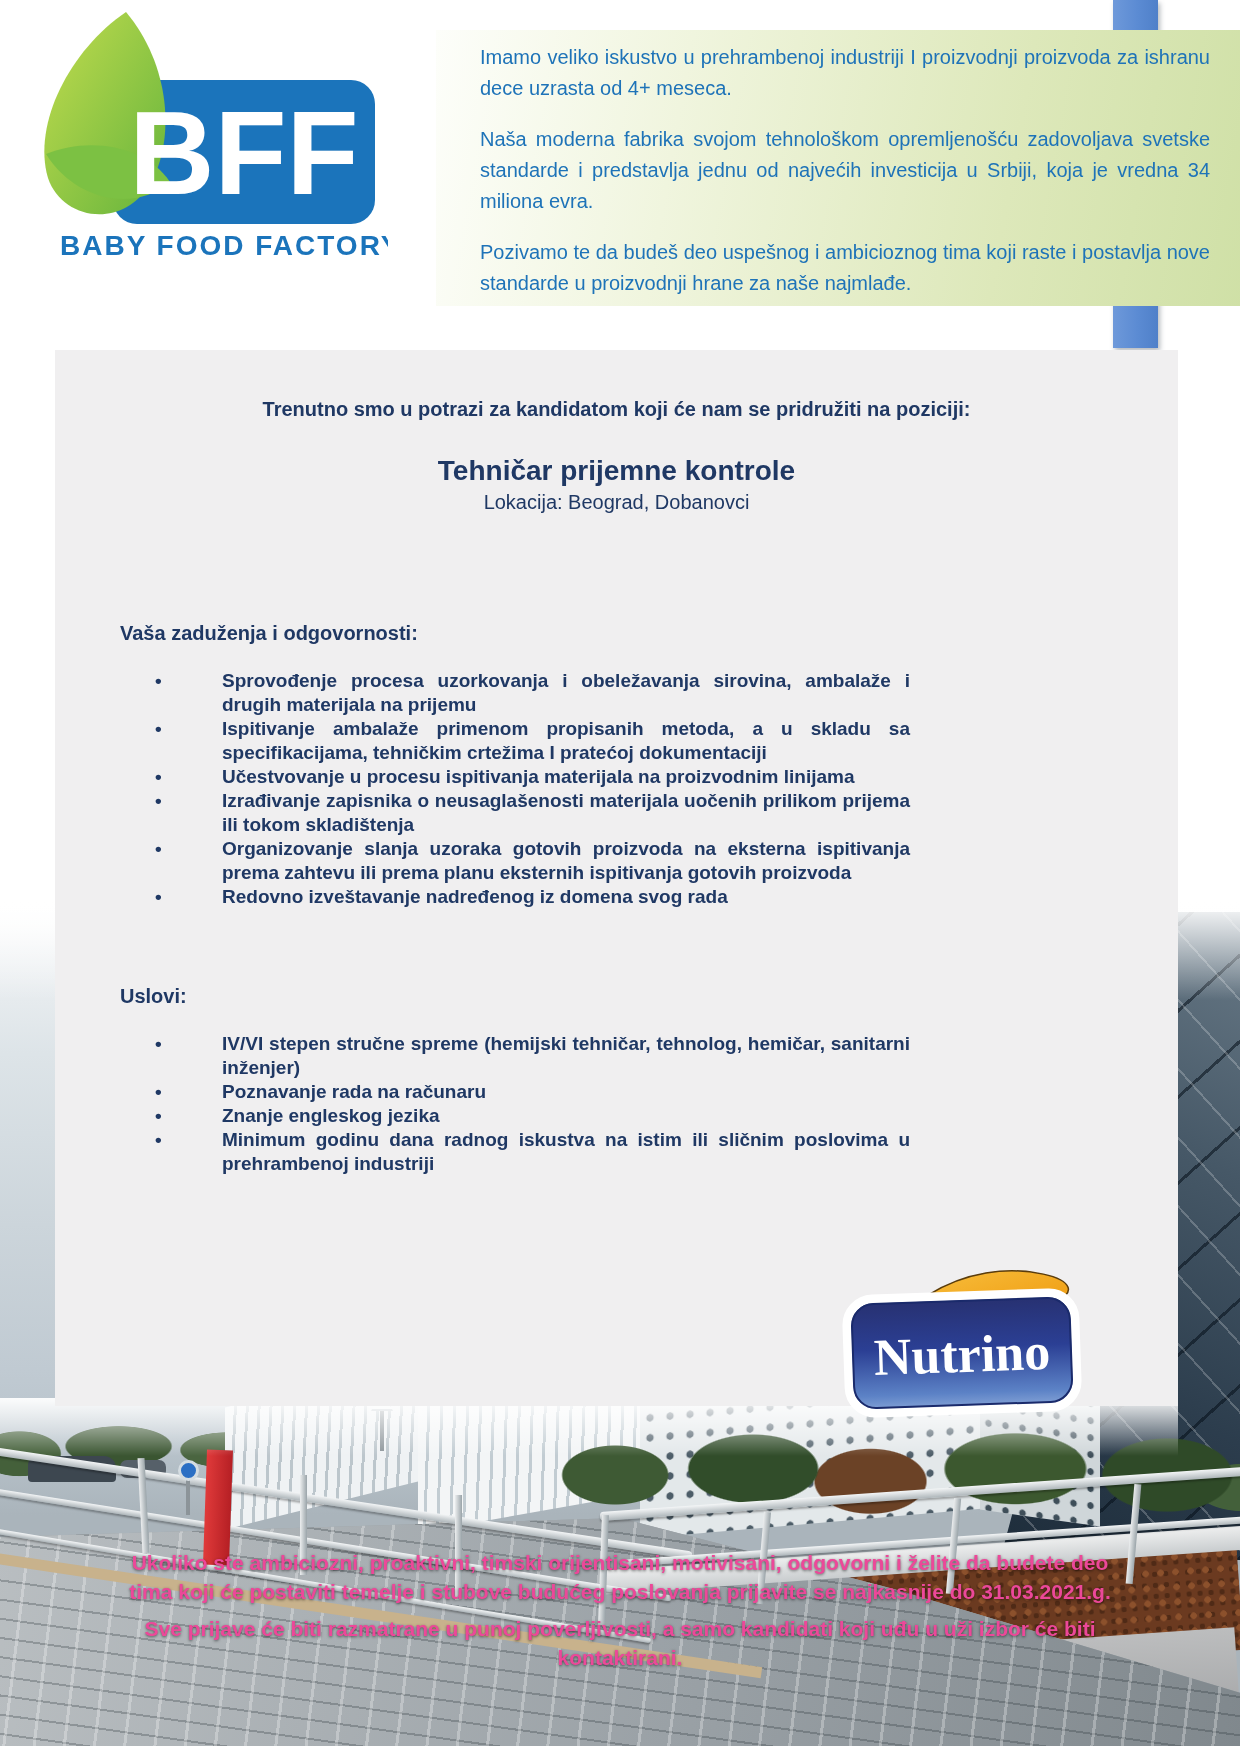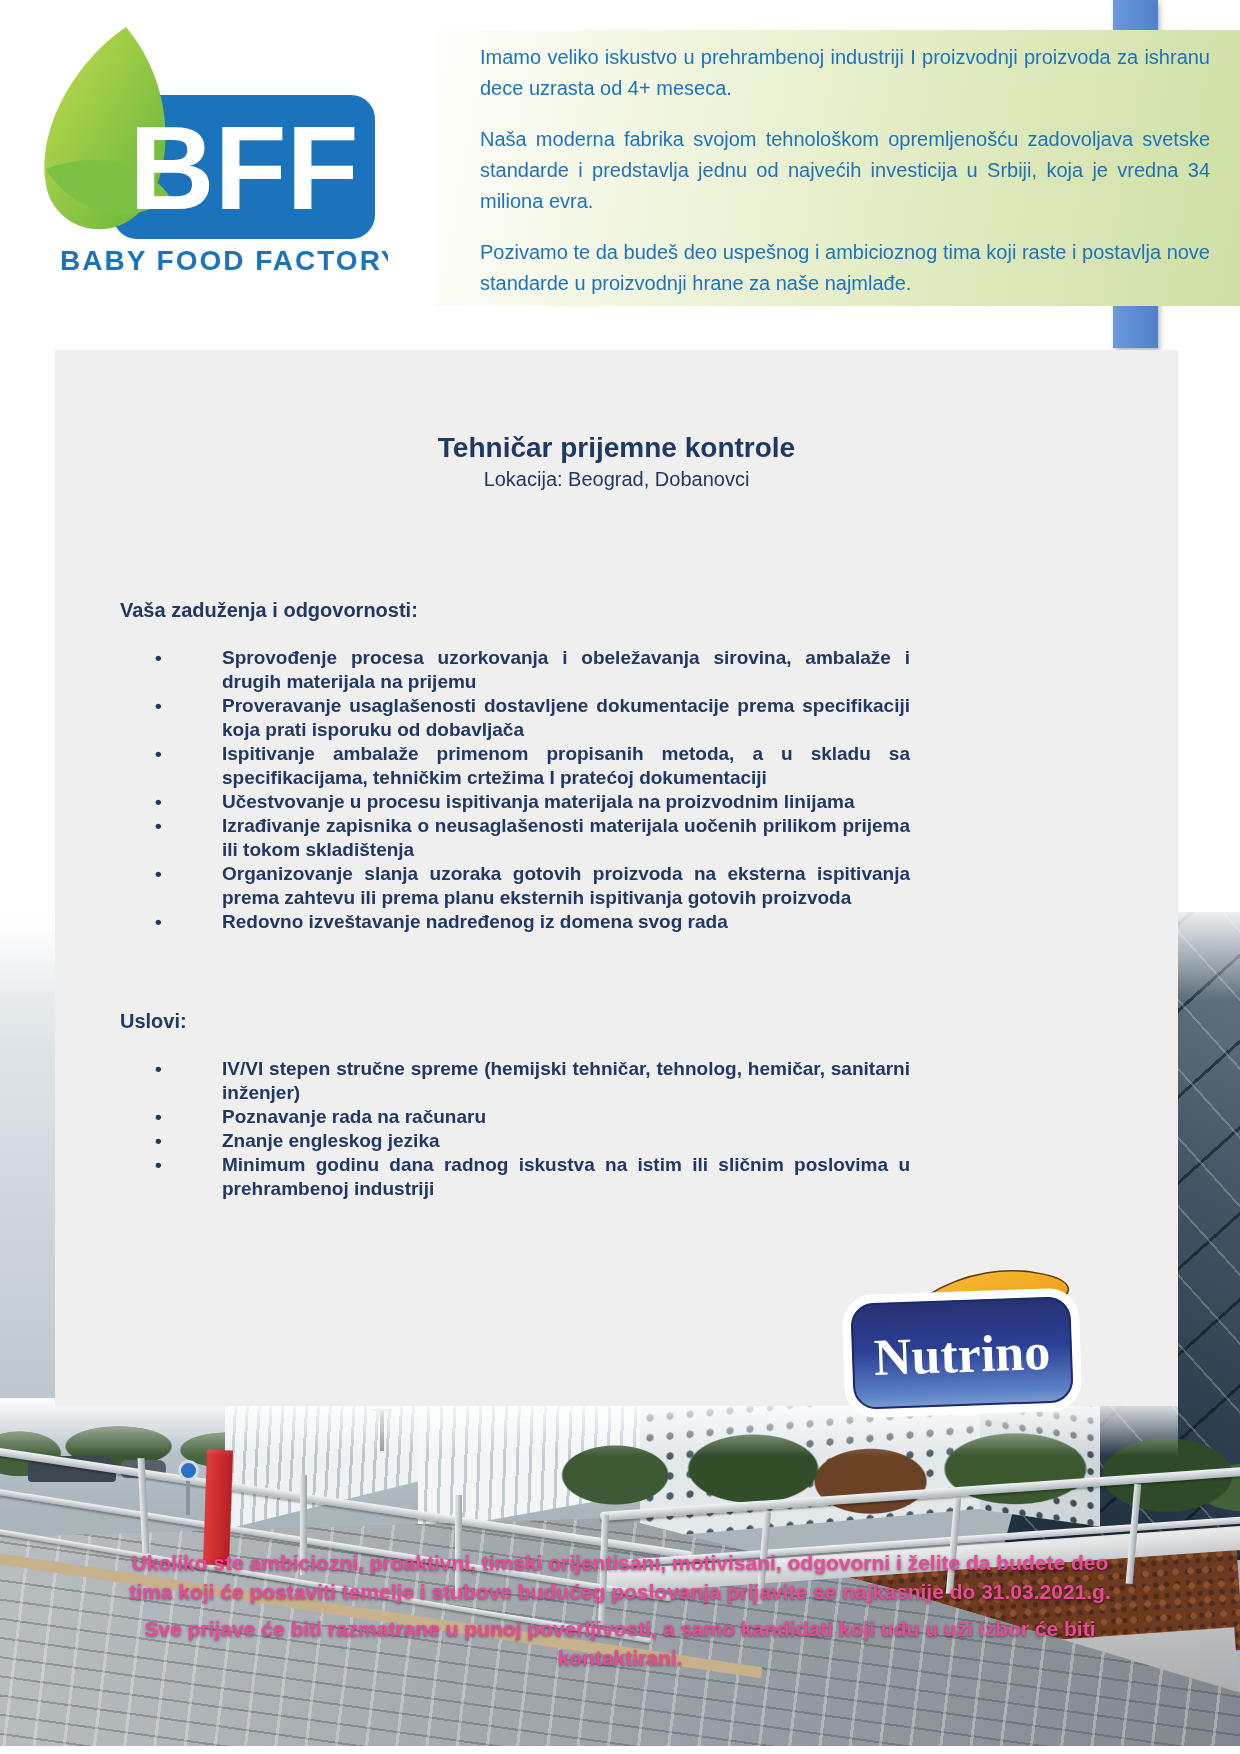--- a/index.html
+++ b/index.html
@@ -1,20 +1,20 @@
 <!DOCTYPE html>
 <html><head>
 <meta charset="utf-8">
 <style>
   html,body{margin:0;padding:0;background:#ffffff;}
   .page{position:relative;width:1240px;height:1754px;overflow:hidden;background:#ffffff;
         font-family:"Liberation Sans","DejaVu Sans",sans-serif;}
 
   
-  .bff-logo{position:absolute;left:18px;top:21px;width:370px;height:260px;z-index:3;}
+  .bff-logo{position:absolute;left:18px;top:6px;width:370px;height:260px;z-index:3;}
 
   .accent-bar{position:absolute;left:1113px;top:0;width:45px;height:348px;z-index:2;
       background:linear-gradient(90deg,#6e99da 0%,#5b8bd3 55%,#4f80c9 100%);
       box-shadow:2px 3px 5px rgba(90,100,110,.45);}
 
   .intro-box{position:absolute;left:436px;top:30px;width:810px;height:276px;z-index:3;
       background:linear-gradient(100deg,#fdfefa 0%,#f0f5de 30%,#dde8ba 70%,#cfe0a6 100%);
       box-sizing:border-box;padding:12px 36px 0 44px;}
   .intro-box p{margin:0 0 20px 0;color:#1e73b8;font-size:20px;line-height:31px;
       text-align:justify;}
@@ -185,27 +185,27 @@
     <div class="sign-pole s2"></div>
     <div class="sign-tri"></div>
     <div class="sign-circle"></div>
     <div class="car"></div>
     <div class="car small"></div>
     <div class="photo-midfade"></div>
     <div class="photo-topfade"></div>
   </div>
 
   <div class="panel">
+    <p class="lead">Trenutno smo u potrazi za kandidatom koji će nam se pridružiti na poziciji:</p>
     <h1 class="job-title">Tehničar prijemne kontrole</h1>
     <p class="job-location">Lokacija: Beograd, Dobanovci</p>
 
     <h2 class="section-heading">Vaša zaduženja i odgovornosti:</h2>
     <ul class="joblist">
       <li>Sprovođenje procesa uzorkovanja i obeležavanja sirovina, ambalaže i drugih materijala na prijemu</li>
-      <li>Proveravanje usaglašenosti dostavljene dokumentacije prema specifikaciji koja prati isporuku od dobavljača</li>
       <li>Ispitivanje ambalaže primenom propisanih metoda, a u skladu sa specifikacijama, tehničkim crtežima I pratećoj dokumentaciji</li>
       <li>Učestvovanje u procesu ispitivanja materijala na proizvodnim linijama</li>
       <li>Izrađivanje zapisnika o neusaglašenosti materijala uočenih prilikom prijema ili tokom skladištenja</li>
       <li>Organizovanje slanja uzoraka gotovih proizvoda na eksterna ispitivanja prema zahtevu ili prema planu eksternih ispitivanja gotovih proizvoda</li>
       <li>Redovno izveštavanje nadređenog iz domena svog rada</li>
     </ul>
 
     <h2 class="section-heading second">Uslovi:</h2>
     <ul class="joblist">
       <li>IV/VI stepen stručne spreme (hemijski tehničar, tehnolog, hemičar, sanitarni inženjer)</li>

